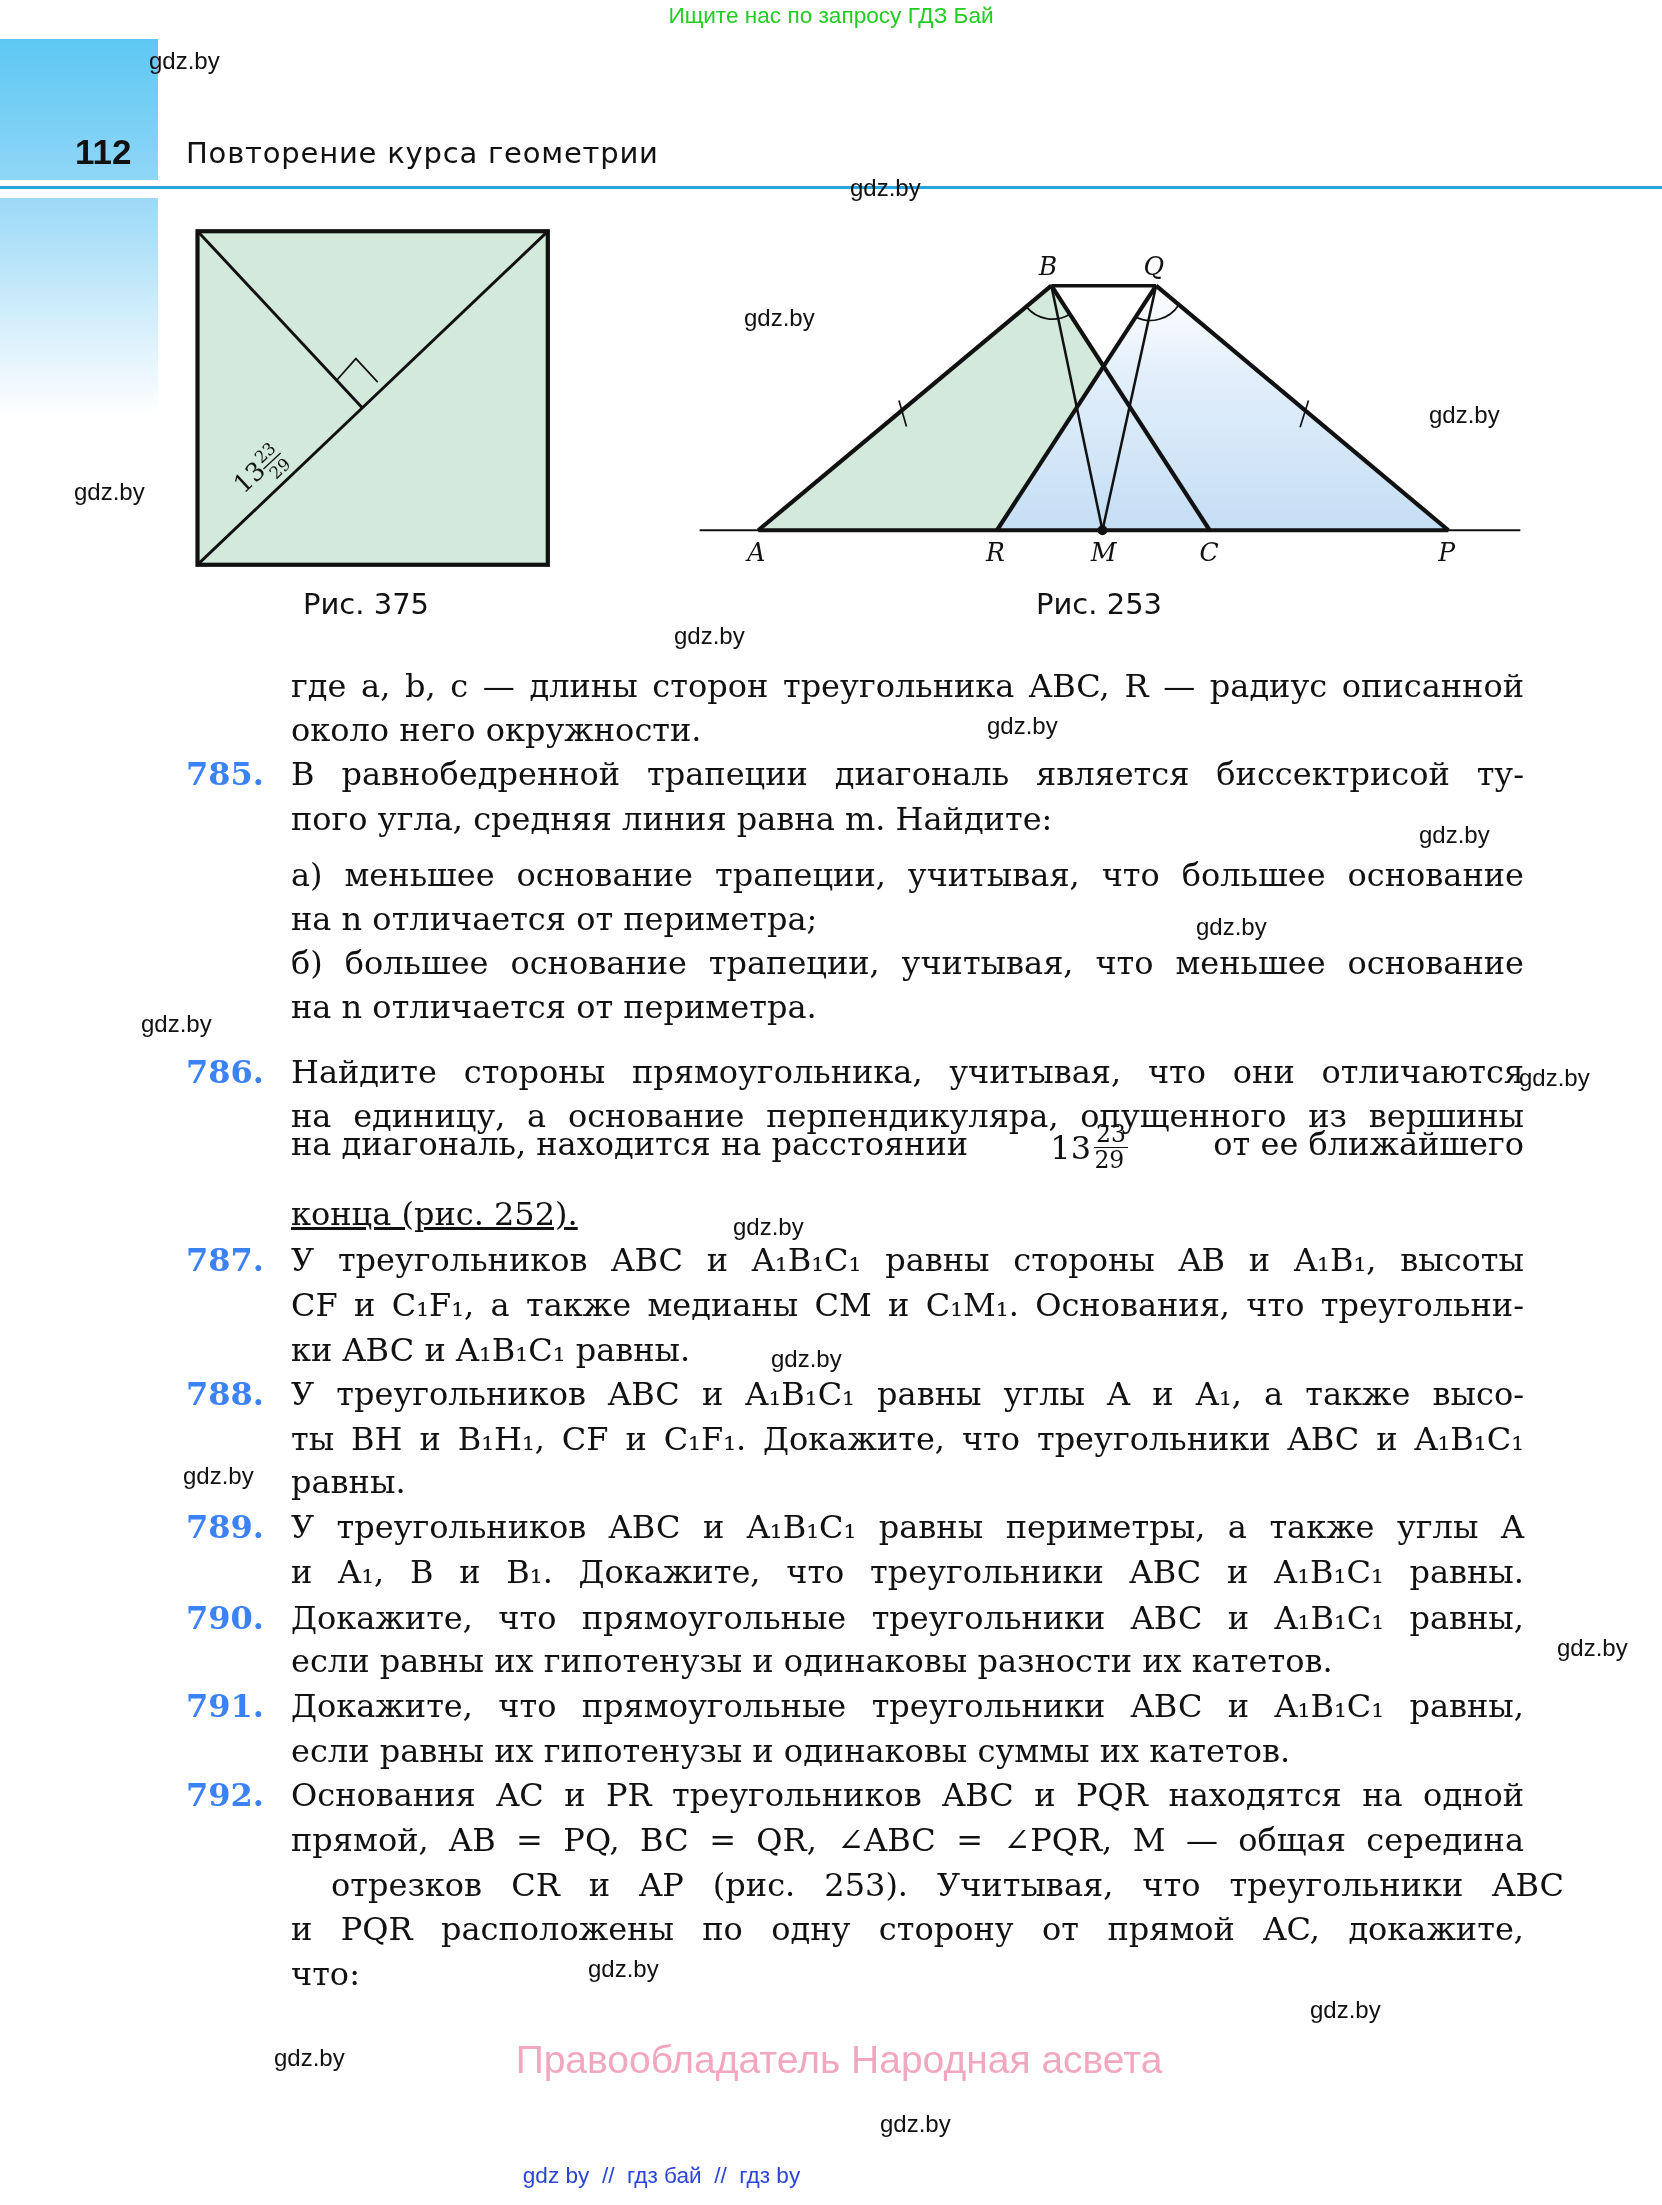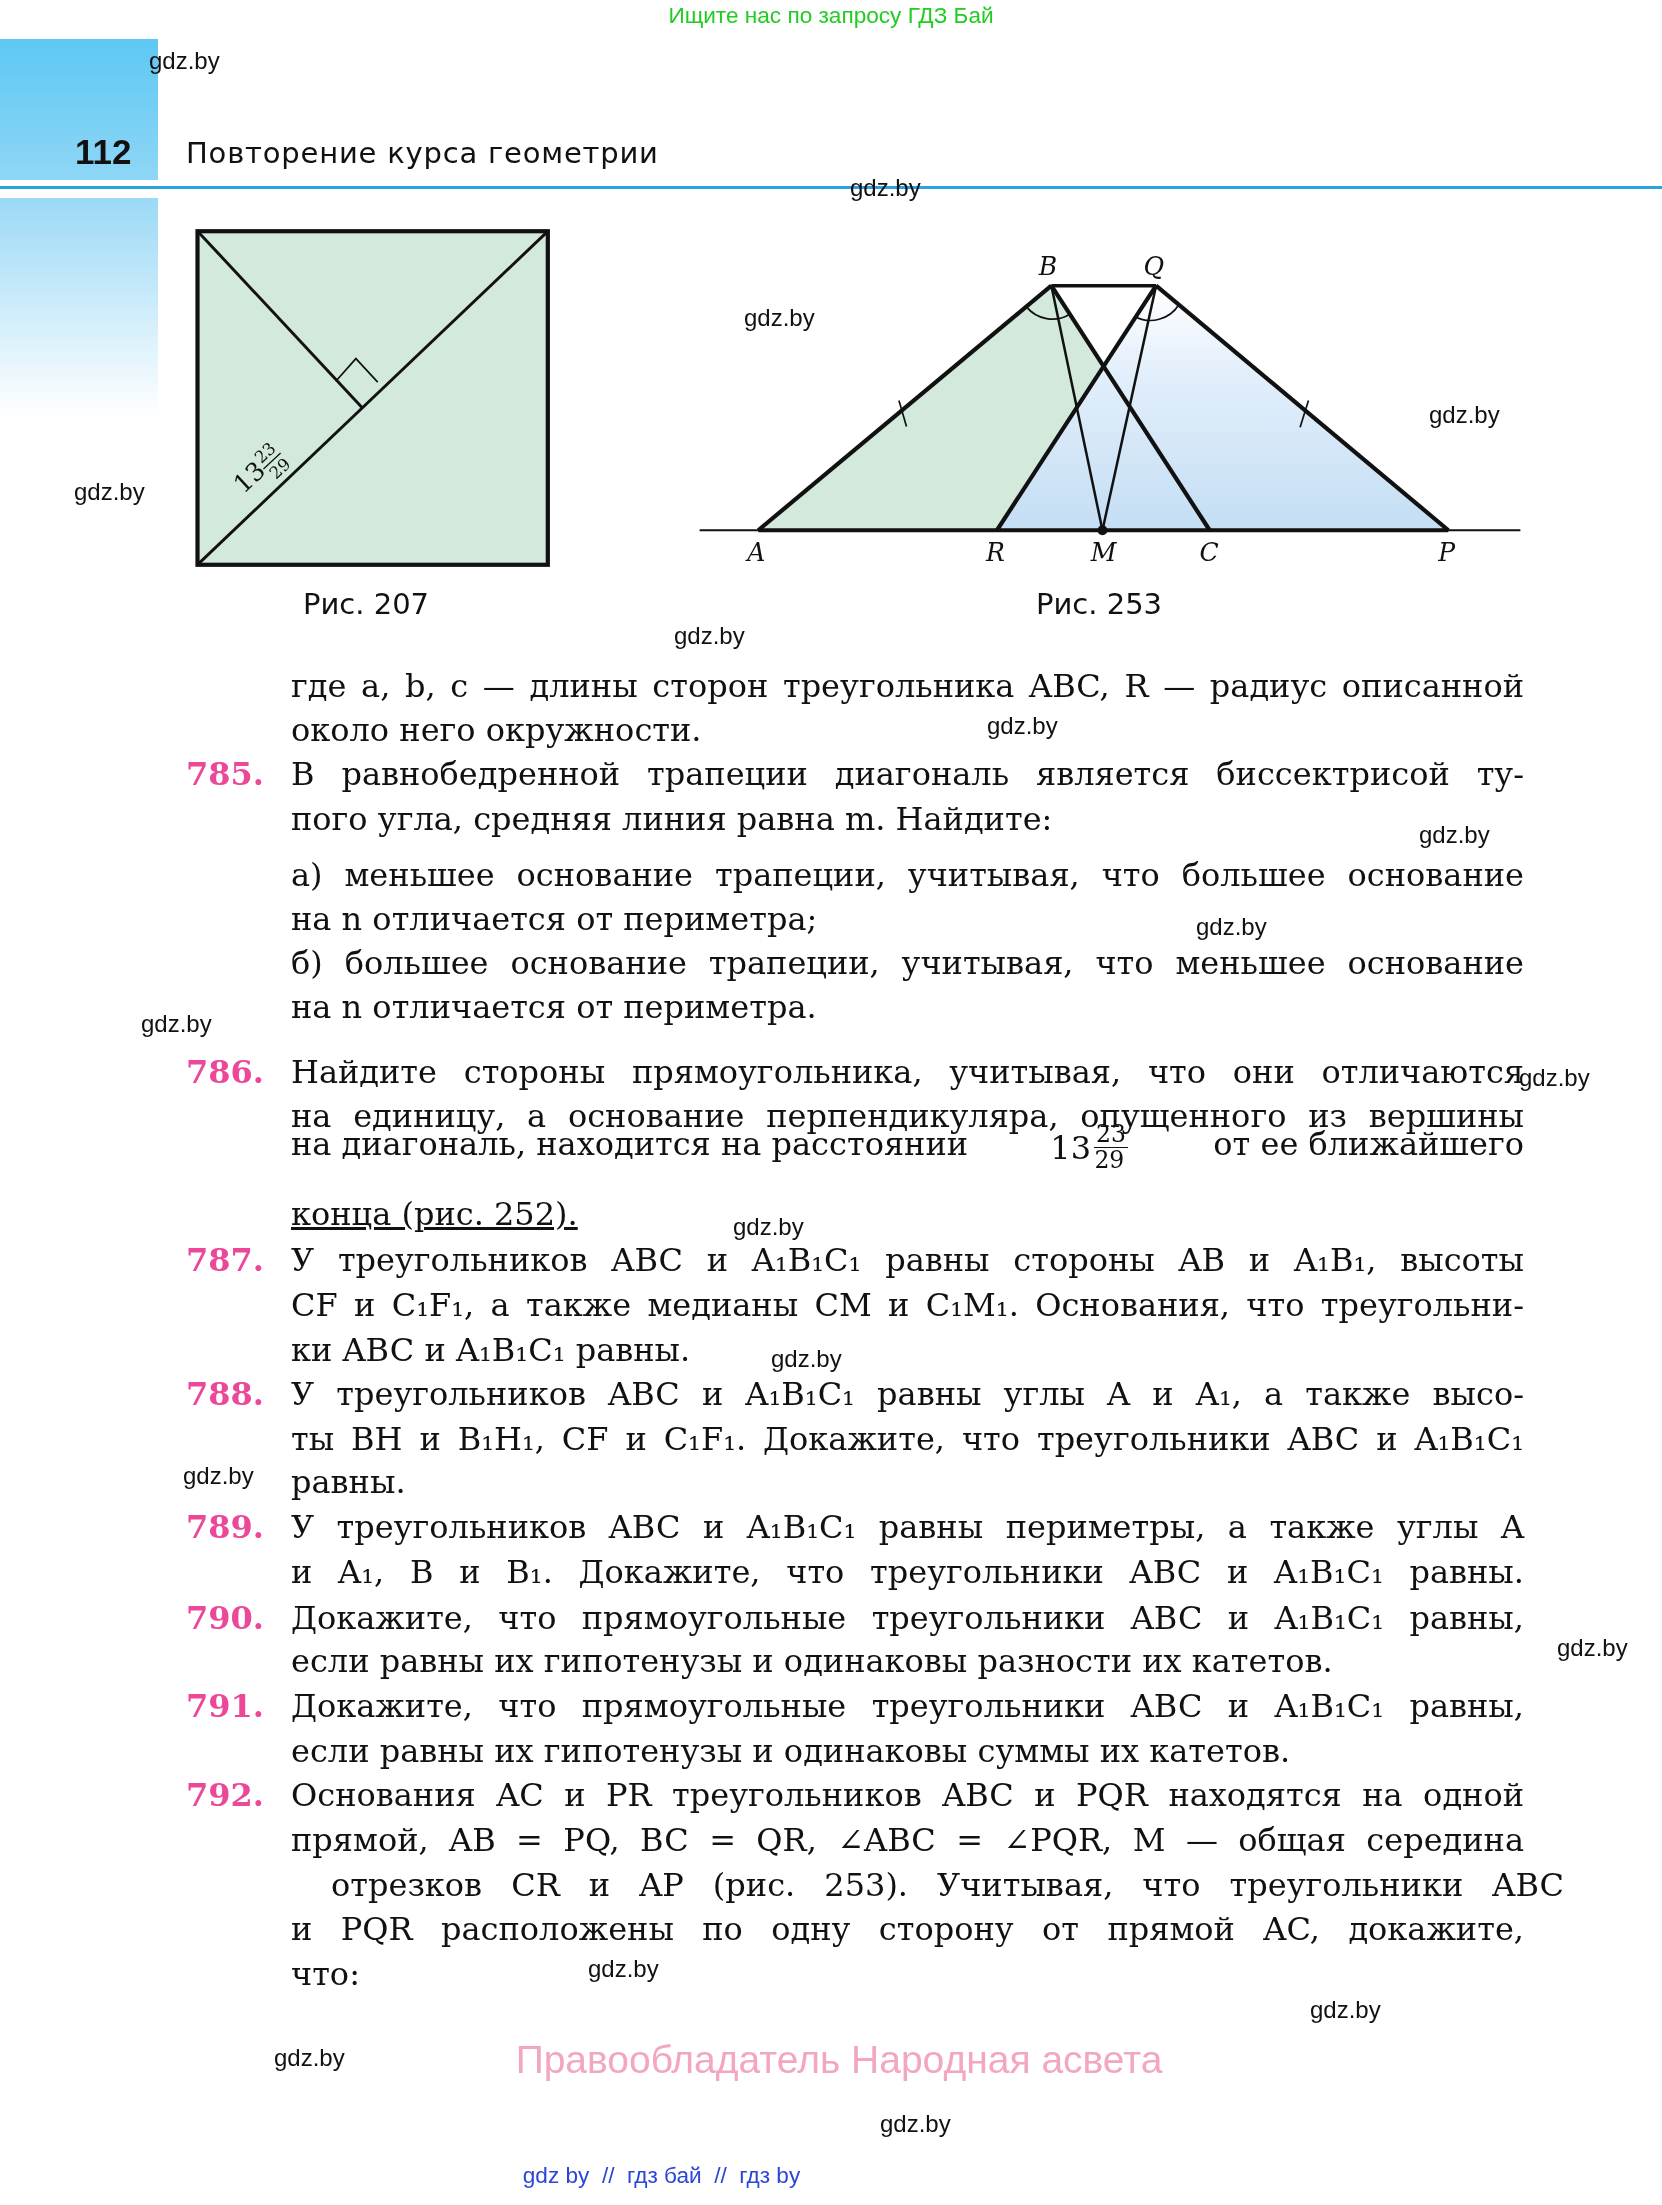--- a/index.html
+++ b/index.html
@@ -14,21 +14,21 @@
   .rule { position:absolute; left:0; top:186px; width:1662px; height:3.4px; background:#29a3dc; }
   .pagenum { position:absolute; left:75px; top:132px; font-family:"Liberation Sans",sans-serif;
              font-weight:bold; font-size:35px; color:#111; }
   .runhead { position:absolute; left:186px; top:136px; font-family:"DejaVu Sans","Liberation Sans",sans-serif;
              font-size:29px; color:#111; letter-spacing:0.8px; }
   .wm { position:absolute; font-family:"Liberation Sans",sans-serif; font-size:24px; color:#111; }
   .caption { position:absolute; font-family:"DejaVu Sans",sans-serif; font-size:29px; color:#111; }
   .line { position:absolute; left:291px; width:1233px; font-size:32px; line-height:44px; height:44px;
           white-space:nowrap; text-align:justify; text-align-last:justify; font-weight:500; }
   .line.last { text-align-last:left; }
-  .num { position:absolute; left:186px; font-size:32px; line-height:44px; font-weight:bold; color:#ec4899; }
+  .num { position:absolute; left:186px; font-size:32px; line-height:44px; font-weight:bold; color:#3b82f6; }
   .frac { display:inline-block; vertical-align:middle; text-align:center; font-size:23.5px; line-height:25px; margin:0 3.4px; }
   .frac .n { display:block; border-bottom:1.7px solid #111; padding:0 1.7px; }
   .frac .d { display:block; }
   .pink { position:absolute; left:0; top:2038px; width:1662px; text-align:center;
           font-family:"Liberation Sans",sans-serif; font-size:39px; color:#f2a6bf;margin-left:8px; }
   .credits { position:absolute; left:0; top:2163px; width:1323px; text-align:center;
              font-family:"Liberation Sans",sans-serif; font-size:22.6px; color:#2b46d6; white-space:pre; }
   svg { position:absolute; }
 </style>
 </head>
@@ -47,21 +47,21 @@
   <line x1="237" y1="278" x2="431" y2="486" stroke="#111" stroke-width="3.5"></line>
   <line x1="237" y1="672" x2="651" y2="278" stroke="#111" stroke-width="3.5"></line>
   <polyline points="400,455 424,428 450,456" fill="none" stroke="#111" stroke-width="2"></polyline>
   <g transform="translate(290,590) rotate(-43)">
     <text x="0" y="0" font-family="DejaVu Serif, serif" font-size="30" fill="#111">13</text>
     <text x="40" y="-12" font-family="DejaVu Serif, serif" font-size="20" fill="#111">23</text>
     <line x1="38" y1="-6" x2="66" y2="-6" stroke="#111" stroke-width="1.5"></line>
     <text x="40" y="14" font-family="DejaVu Serif, serif" font-size="20" fill="#111">29</text>
   </g>
 </svg>
-<div class="caption" style="left:303px;top:587px;">Рис. 207</div>
+<div class="caption" style="left:303px;top:587px;">Рис. 375</div>
 
 <svg style="left:687px;top:243px" width="846" height="335" viewBox="820 290 1010 400">
   <defs>
     <linearGradient id="bluegrad" x1="0" y1="0" x2="0" y2="1">
       <stop offset="0" stop-color="#ffffff"></stop>
       <stop offset="0.35" stop-color="#e3effb"></stop>
       <stop offset="1" stop-color="#c4def4"></stop>
     </linearGradient>
   </defs>
 

